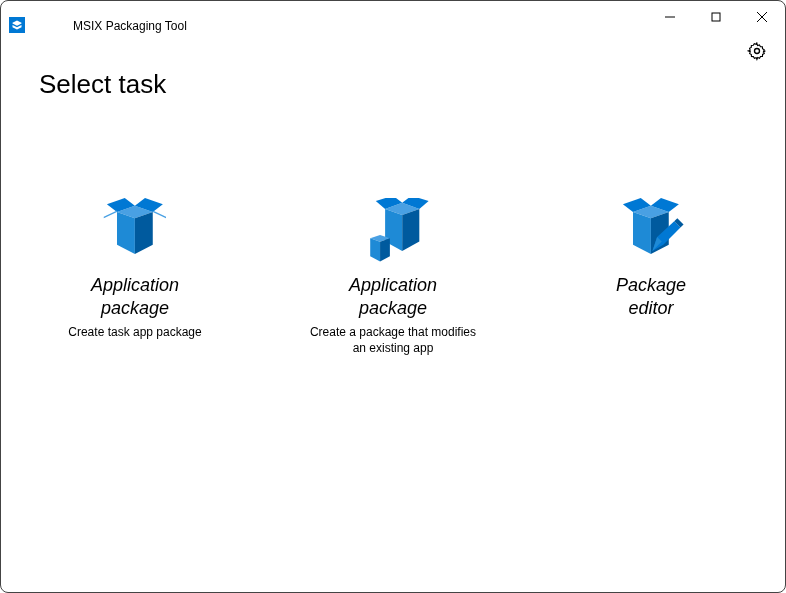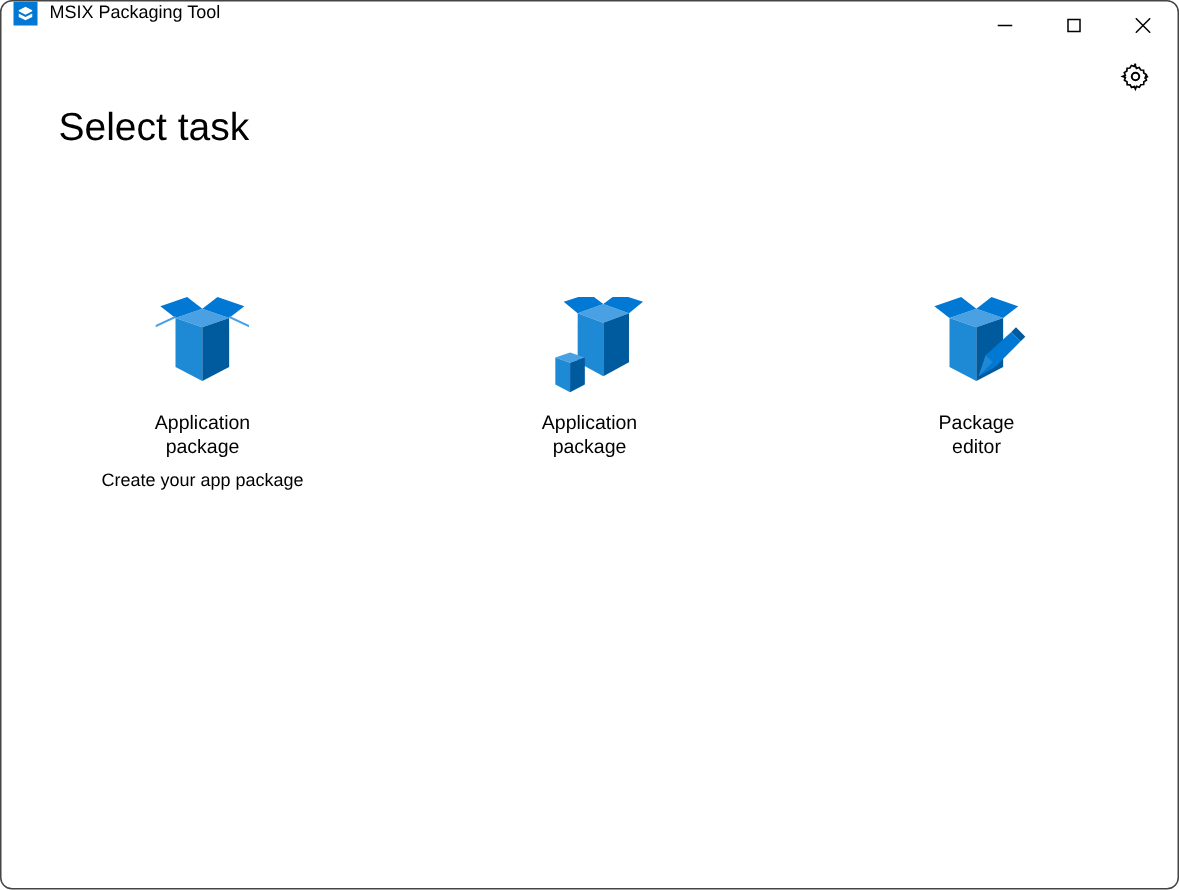--- a/index.html
+++ b/index.html
@@ -4,22 +4,23 @@
   <style>
     * { box-sizing: border-box; margin: 0; padding: 0; }
     body {
       width: 786px; height: 593px;
       font-family: 'Segoe UI', Tahoma, sans-serif;
       background: #fff; color: #000;
       border: 1px solid #444; border-radius: 8px;
       overflow: hidden; position: relative;
     }
     .titlebar {
-      height: 32px; display: flex; align-items: flex-start;
+      height: 32px; display: flex; align-items: flex-end;
       padding-left: 8px;
+      gap: 40px;
     }
     .titlebar-icon {
       width: 16px; height: 16px; background: #0078d4;
       display: inline-flex; align-items: center; justify-content: center;
       margin-right: 8px;
     }
     .titlebar-icon svg { width: 12px; height: 12px; }
     .titlebar-title { font-size: 12px; color: #000; }
     .window-controls {
       margin-left: auto; display: flex; height: 32px;
@@ -44,22 +45,23 @@
     }
     .task {
       width: 210px; text-align: center; cursor: pointer;
     }
     .task-icon {
       height: 78px; display: flex; align-items: flex-end; justify-content: center;
       margin-bottom: 6px;
     }
     .task-icon svg { height: 70px; }
     .task-title {
-      font-size: 13px; line-height: 1.25; margin-bottom: 6px;
+      font-size: 18px; line-height: 1.25; margin-bottom: 6px;
       white-space: pre-line;
+      font-style: italic;
     }
     .task-desc {
       font-size: 12px; color: #000; line-height: 1.3;
       white-space: pre-line;
     }
   </style>
 </head>
 <body>
 
 <div class="titlebar">
@@ -111,21 +113,21 @@
           <polygon fill="#0078d4" points="73,18 86,8 63,0 50,10"></polygon>
           <polygon fill="#1e8ad6" points="27,18 27,60 50,72 50,26"></polygon>
           <polygon fill="#005a9e" points="73,18 73,60 50,72 50,26"></polygon>
           <polygon fill="#49a0e3" points="27,18 10,26 10,24 27,16"></polygon>
           <polygon fill="#49a0e3" points="73,18 90,26 90,24 73,16"></polygon>
         </g>
       </svg>
     </div>
     <div class="task-title">Application
 package</div>
-    <div class="task-desc">Create your app package</div>
+    <div class="task-desc">Create task app package</div>
   </div>
 
   <div class="task">
     <div class="task-icon">
       <svg viewBox="0 0 100 90">
         <g>
           <polygon fill="#49a0e3" points="40,14 62,6 84,14 62,22"></polygon>
           <polygon fill="#0078d4" points="40,14 28,4 50,-3 62,6"></polygon>
           <polygon fill="#0078d4" points="84,14 96,4 74,-3 62,6"></polygon>
           <polygon fill="#1e8ad6" points="40,14 40,56 62,68 62,22"></polygon>
@@ -133,20 +135,22 @@
           <g transform="translate(6,42) scale(0.55)">
             <polygon fill="#49a0e3" points="27,18 50,10 73,18 50,26"></polygon>
             <polygon fill="#1e8ad6" points="27,18 27,60 50,72 50,26"></polygon>
             <polygon fill="#005a9e" points="73,18 73,60 50,72 50,26"></polygon>
           </g>
         </g>
       </svg>
     </div>
     <div class="task-title">Application
 package</div>
+    <div class="task-desc">Create a package that modifies
+an existing app</div>
   </div>
 
   <div class="task">
     <div class="task-icon">
       <svg viewBox="0 0 100 90">
         <g>
           <polygon fill="#49a0e3" points="27,18 50,10 73,18 50,26"></polygon>
           <polygon fill="#0078d4" points="27,18 14,8 37,0 50,10"></polygon>
           <polygon fill="#0078d4" points="73,18 86,8 63,0 50,10"></polygon>
           <polygon fill="#1e8ad6" points="27,18 27,60 50,72 50,26"></polygon>

